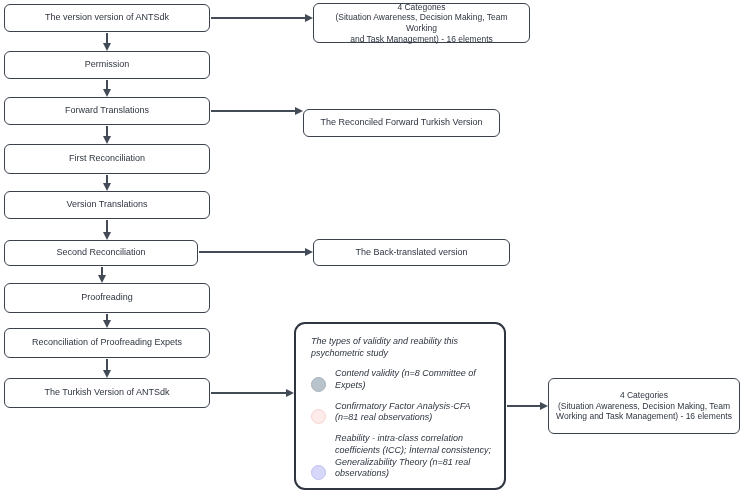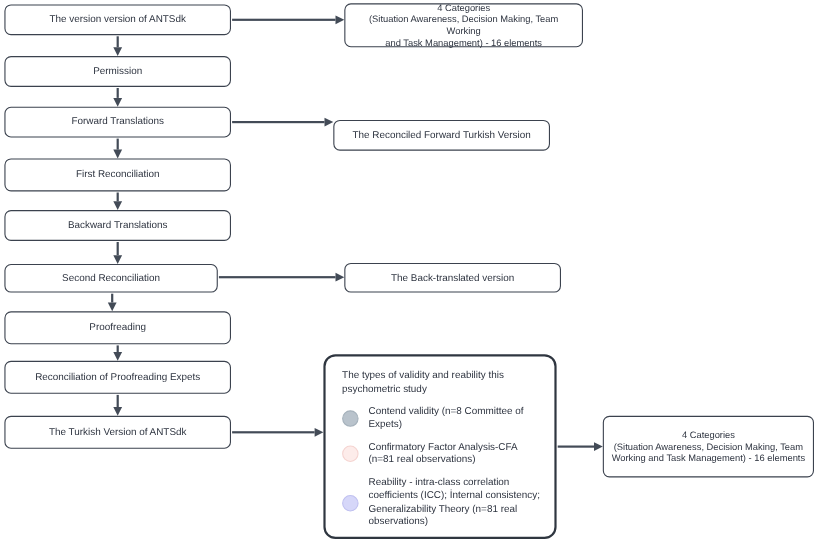--- a/index.html
+++ b/index.html
@@ -9,24 +9,24 @@
   }
   .box{
     position:absolute;background:#ffffff;border:1.5px solid #3b424e;border-radius:6px;
     display:flex;flex-direction:column;align-items:center;justify-content:center;
     text-align:center;font-size:9px;line-height:1.25;color:#2e3440;box-sizing:border-box;
     padding:2px 6px;
   }
   .panel{
     position:absolute;background:#ffffff;border:2px solid #2f3640;border-radius:11px;
     box-sizing:border-box;font-size:9px;color:#2e3440;line-height:1.3;
-    padding:12px 12px 8px 15px;text-align:left;
+    padding:12px 12px 8px 15px;text-align:left;font-style:italic;
   }
   .panel-title{margin:0 0 1px 0;}
-  .vitem{display:flex;gap:9px;margin-top:9px;align-items:center;}
+  .vitem{display:flex;gap:9px;margin-top:9px;align-items:flex-end;}
   .dot{width:15px;height:15px;border-radius:50%;flex:none;margin-top:1px;box-sizing:border-box;}
   .dot-0{background:#b9c3cc;border:1px solid #a6b2bc;}
   .dot-1{background:#fdecea;border:1px solid #f5d4d1;}
   .dot-2{background:#d6d7f9;border:1px solid #c0c1f0;}
   .arrow-v{position:absolute;width:2px;background:#434b57;}
   .arrow-v::after{
     content:'';position:absolute;bottom:-8px;left:-3.5px;width:0;height:0;
     border-left:4.5px solid transparent;border-right:4.5px solid transparent;
     border-top:8px solid #434b57;
   }
@@ -48,21 +48,21 @@
   <div class="box" style="left:4px;top:51px;width:206px;height:28px;">
     <span>Permission</span>
   </div>
   <div class="box" style="left:4px;top:97px;width:206px;height:28px;">
     <span>Forward Translations</span>
   </div>
   <div class="box" style="left:4px;top:144px;width:206px;height:30px;">
     <span>First Reconciliation</span>
   </div>
   <div class="box" style="left:4px;top:191px;width:206px;height:28px;">
-    <span>Backward Translations</span>
+    <span>Version Translations</span>
   </div>
   <div class="box" style="left:4px;top:240px;width:194px;height:26px;">
     <span>Second Reconciliation</span>
   </div>
   <div class="box" style="left:4px;top:283px;width:206px;height:30px;">
     <span>Proofreading</span>
   </div>
   <div class="box" style="left:4px;top:328px;width:206px;height:30px;">
     <span>Reconciliation of Proofreading Expets</span>
   </div>

